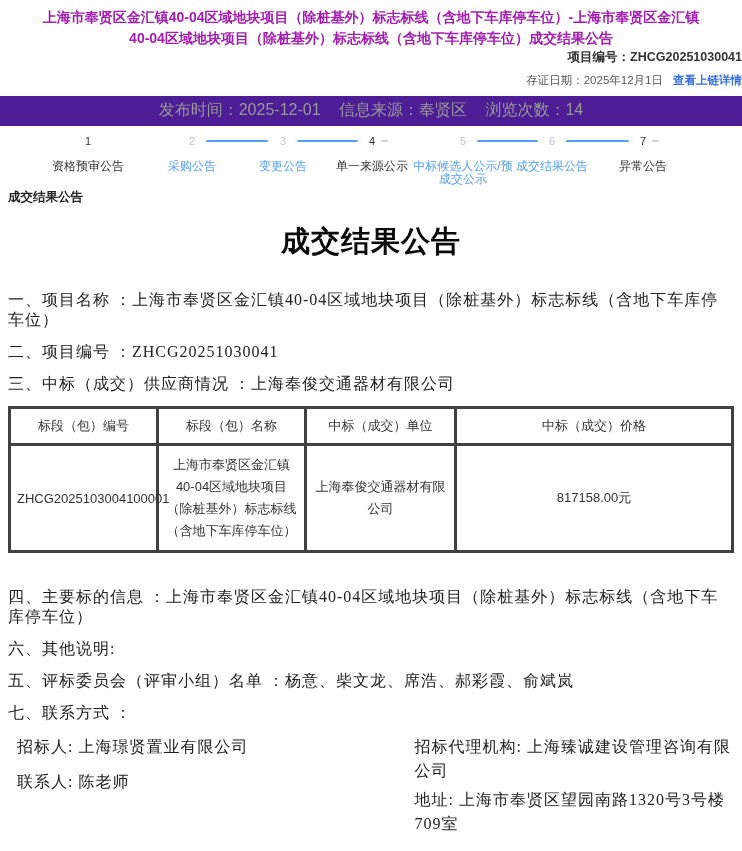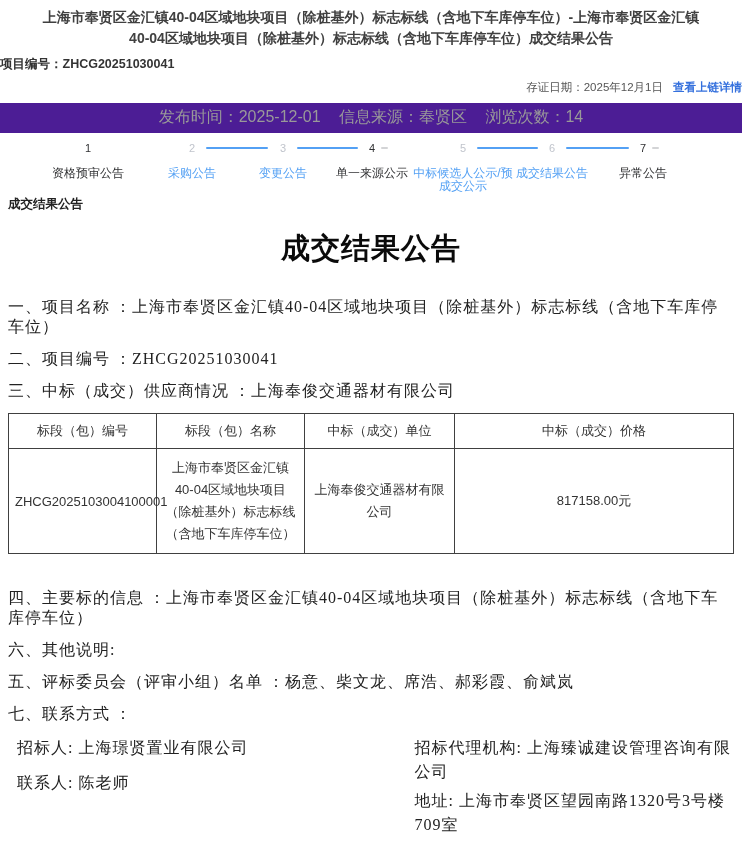--- a/index.html
+++ b/index.html
@@ -10,25 +10,24 @@
     font-family: "Liberation Sans", "DejaVu Sans", sans-serif;
     color: #333;
   }
   
   .doc-title {
     padding: 7px 34px 0;
     text-align: center;
     font-size: 14px;
     line-height: 21px;
     font-weight: bold;
-    color: #404040;
+    color: #a21caf;
   }
   .proj-no {
-    margin-top: 7px;
-    text-align: left;
+    text-align: right;
     font-size: 12.5px;
     font-weight: bold;
     color: #333;
   }
   .cert-row {
     margin-top: 7px;
     text-align: right;
     font-size: 11.5px;
     color: #555;
   }
@@ -119,21 +118,21 @@
   table.result-table {
     border-collapse: collapse;
     margin: 4px 8px 34px;
     width: 726px;
     table-layout: fixed;
     font-size: 13px;
     color: #333;
   }
   table.result-table th,
   table.result-table td {
-    border: 1px solid #404040;
+    border: 3px solid #404040;
     vertical-align: middle;
   }
   table.result-table th {
     font-weight: normal;
     text-align: center;
     padding: 8px 4px;
   }
   table.result-table td { padding: 8px 6px; text-align: center; }
   td.cell-code { text-align: left; padding: 4px 2px 4px 4px; }
   td.cell-name { text-align: left; padding: 8px 14px; line-height: 22px; }

